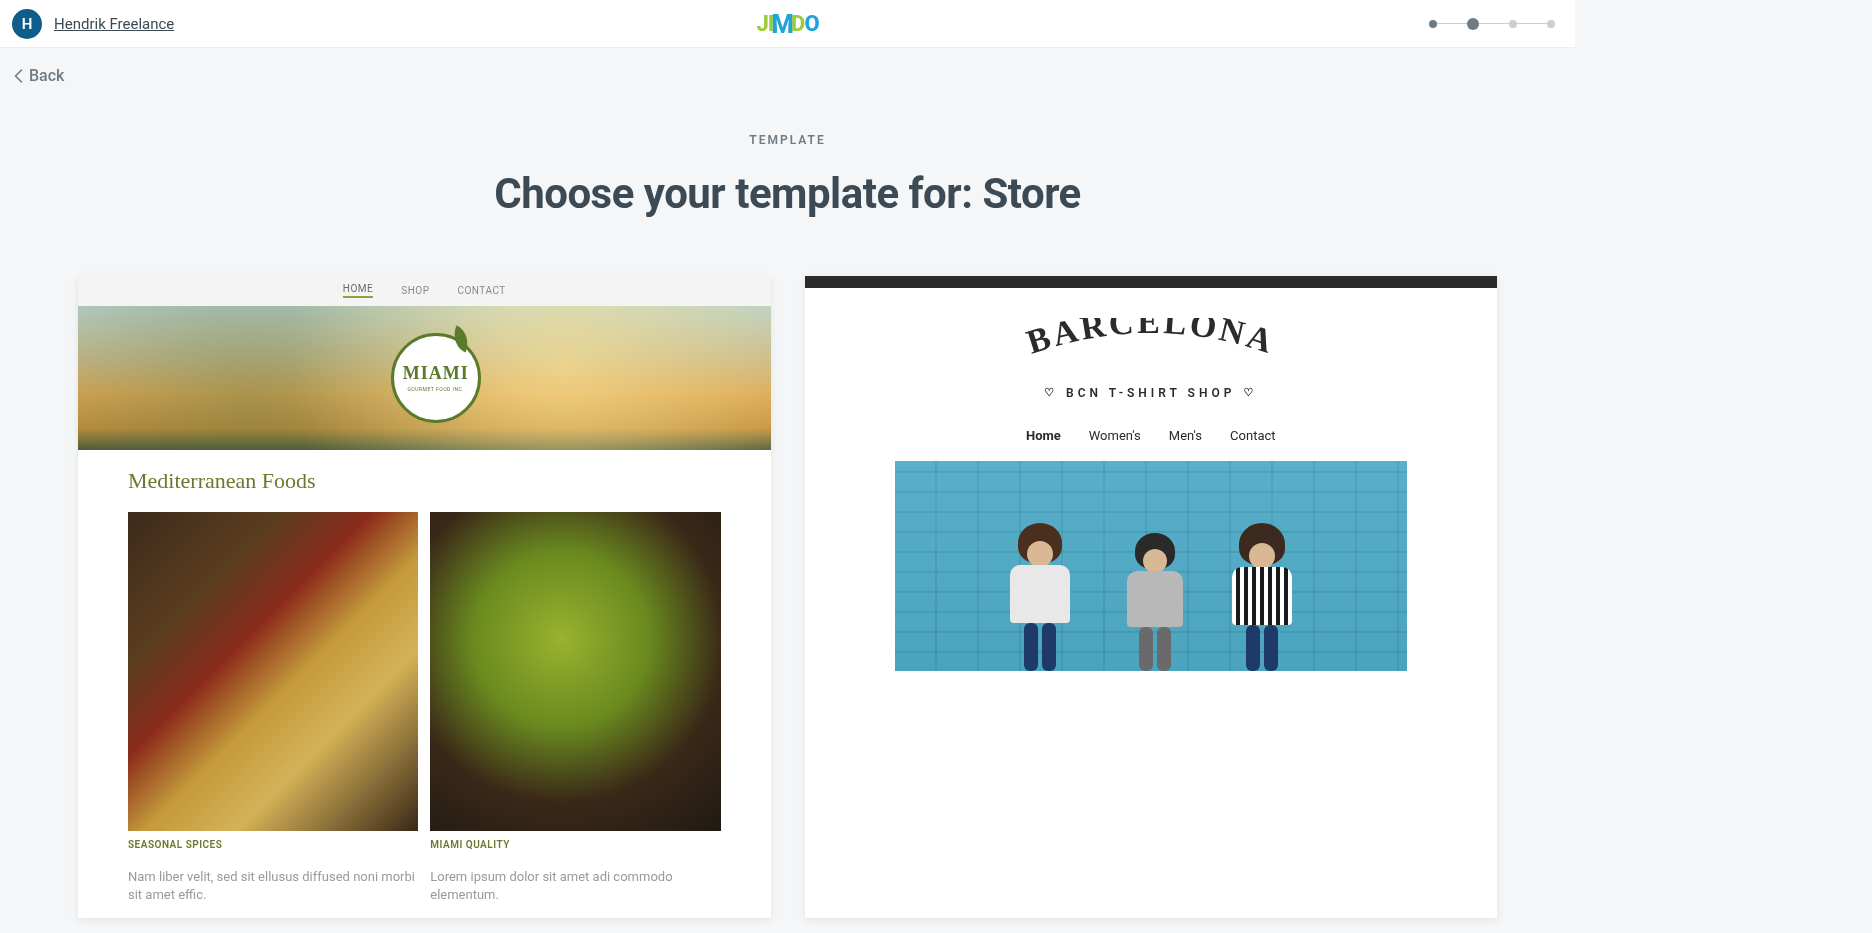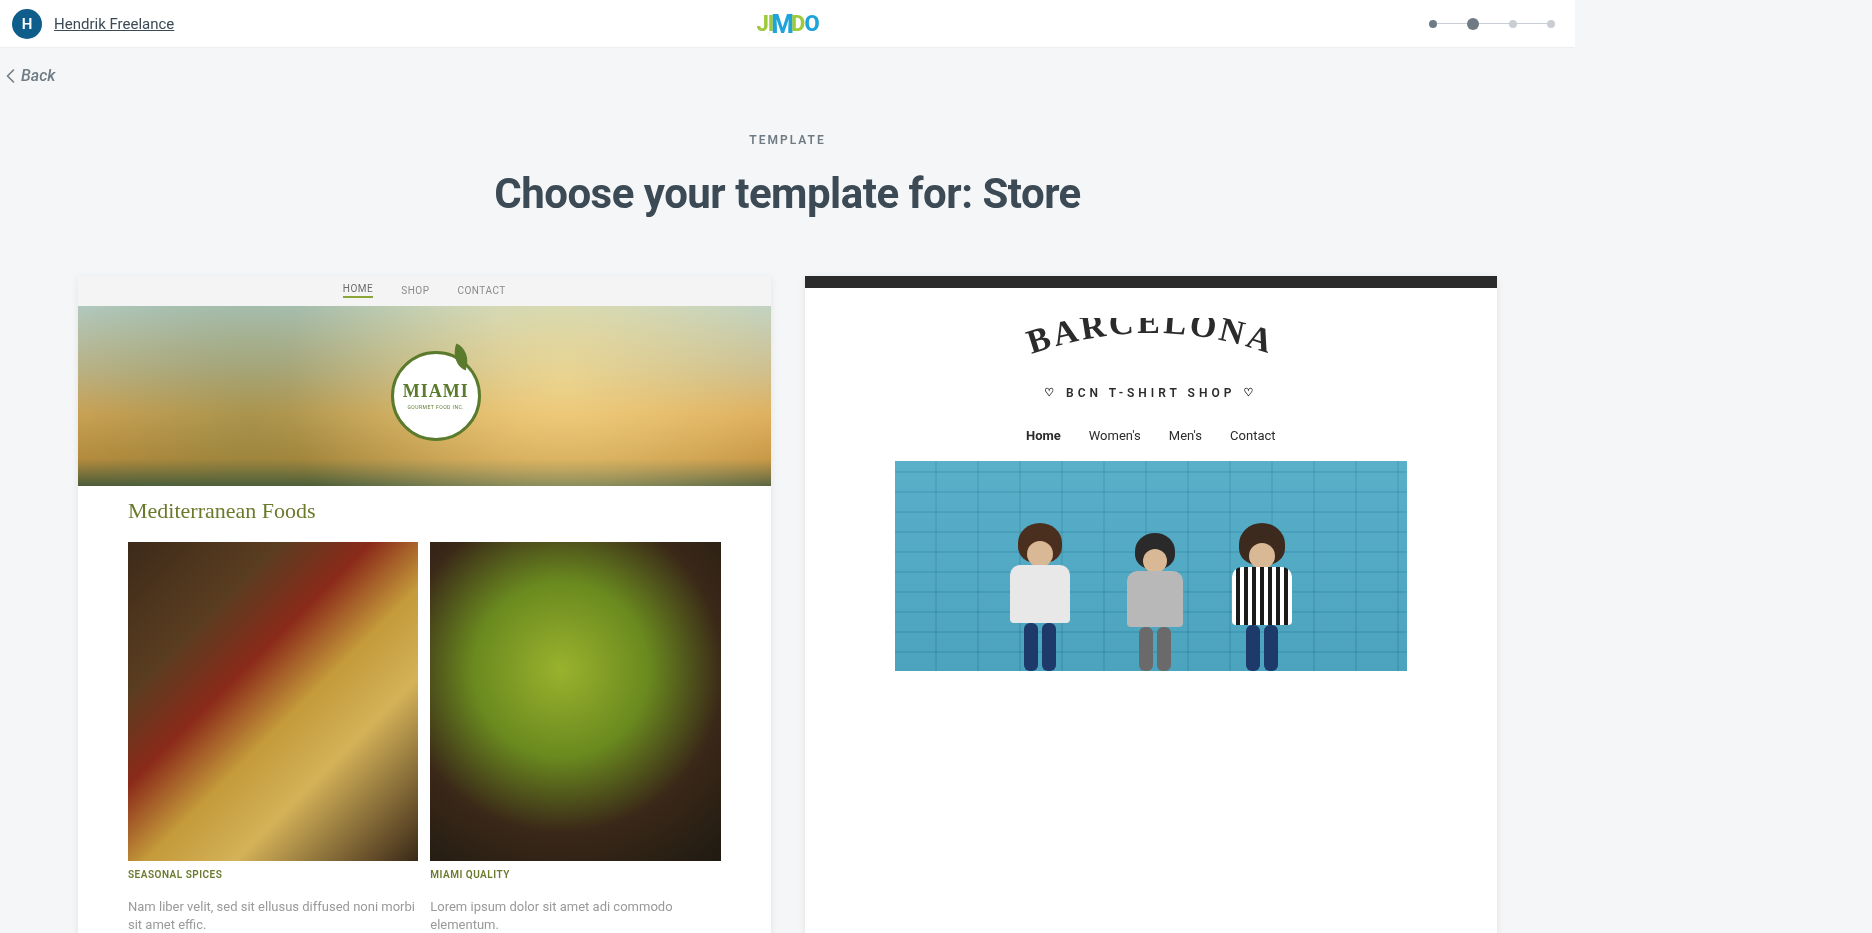--- a/index.html
+++ b/index.html
@@ -11,40 +11,40 @@
 .logo .j { color: #9ecb3c; }
 .logo .i { color: #9ecb3c; }
 .logo .m { color: #1ea4d9; font-size: 26px; margin: 0 -2px; }
 .logo .d { color: #9ecb3c; }
 .logo .o { color: #1ea4d9; }
 .progress { position: absolute; right: 20px; display: flex; align-items: center; gap: 0; }
 .progress-dot { width: 8px; height: 8px; border-radius: 50%; background: #c8ced3; }
 .progress-dot.active { width: 12px; height: 12px; background: #6f7b84; }
 .progress-dot.past { background: #6f7b84; }
 .progress-line { width: 30px; height: 1px; background: #c8ced3; }
-.back-row { padding: 18px 20px 0 6px; font-style: italic; }
+.back-row { padding: 18px 20px 0 14px; }
 .back-link { display: inline-flex; align-items: center; gap: 6px; color: #6f7b84; font-size: 16px; cursor: pointer; font-weight: 500; }
 .back-link svg { width: 9px; height: 14px; }
 .hero { text-align: center; padding: 46px 36px 40px; }
 .eyebrow { font-size: 12px; letter-spacing: 2px; color: #6f7b84; font-weight: 600; margin-bottom: 22px; }
 .title { font-size: 42px; font-weight: 700; color: #3b4a54; margin-bottom: 18px; letter-spacing: -0.5px; }
 .subtitle { font-size: 17px; color: #55626c; }
 .templates { display: flex; gap: 34px; padding: 0 78px 30px; }
 .card { flex: 1; background: #fff; box-shadow: 0 2px 8px rgba(0,0,0,0.08); overflow: hidden; cursor: pointer; }
 
 
 .miami-topbar { background: #f4f4f4; height: 30px; display: flex; align-items: center; justify-content: center; gap: 28px; font-size: 10px; color: #8a8a8a; letter-spacing: 0.5px; }
 .miami-topbar span.active { border-bottom: 2px solid #8ba536; padding-bottom: 2px; color: #6b6b6b; }
-.miami-hero { height: 180px; background: linear-gradient(180deg, #b9d0c8 0%, #c6ba8f 35%, #d9a857 60%, #c18f3d 85%, #4a5a3a 100%); position: relative; display: flex; align-items: center; justify-content: center; padding-left: 23px; }
+.miami-hero { height: 144px; background: linear-gradient(180deg, #b9d0c8 0%, #c6ba8f 35%, #d9a857 60%, #c18f3d 85%, #4a5a3a 100%); position: relative; display: flex; align-items: center; justify-content: center; padding-left: 23px; }
 .miami-hero::before { content:""; position:absolute; inset:0; background: radial-gradient(circle at 70% 40%, rgba(255,230,150,0.6), transparent 55%), radial-gradient(circle at 25% 65%, rgba(80,110,60,0.35), transparent 50%); }
 .miami-badge { width: 90px; height: 90px; border-radius: 50%; background: #fff; border: 3px solid #5a7a2c; display: flex; flex-direction: column; align-items: center; justify-content: center; position: relative; z-index:1; }
 .miami-leaf { position: absolute; top: -8px; right: 8px; width: 18px; height: 22px; background: #5a7a2c; border-radius: 0 100% 0 100%; transform: rotate(20deg); }
 .miami-badge-text { font-family: Georgia, serif; font-weight: 700; color: #5a7a2c; font-size: 18px; letter-spacing: 1px; }
 .miami-badge-sub { font-size: 5px; color: #5a7a2c; letter-spacing: 0.5px; margin-top: 2px; }
-.miami-body { padding: 12px 50px 14px; }
+.miami-body { padding: 18px 50px 14px; }
 .miami-heading { font-family: Georgia, serif; color: #6a7a2c; font-size: 22px; font-weight: 400; margin-bottom: 18px; }
 .miami-grid { display: flex; gap: 12px; }
 .miami-col { flex: 1; }
 .miami-img { width: 100%; aspect-ratio: 1/1.1; margin-bottom: 8px; }
 .miami-img.spices { background: linear-gradient(135deg, #3d2a1a 0%, #5a3d20 25%, #8a2a1a 40%, #c49a3a 55%, #d4b258 70%, #3a2818 100%); }
 .miami-img.pasta { background: linear-gradient(180deg, #2c1d0f 0%, #6a4a1f 20%, #c9a338 45%, #d7b04a 70%, #3a2a15 100%); }
 .miami-img.olives { background: radial-gradient(circle at 45% 40%, #9ab22d 0%, #6a8a1f 35%, #3a2818 65%, #1f1a12 100%); }
 .miami-col-title { font-size: 10px; color: #6a7a2c; letter-spacing: 0.5px; font-weight: 600; margin-bottom: 18px; }
 .miami-col-text { font-size: 13px; color: #9a9a9a; line-height: 1.4; }
 

